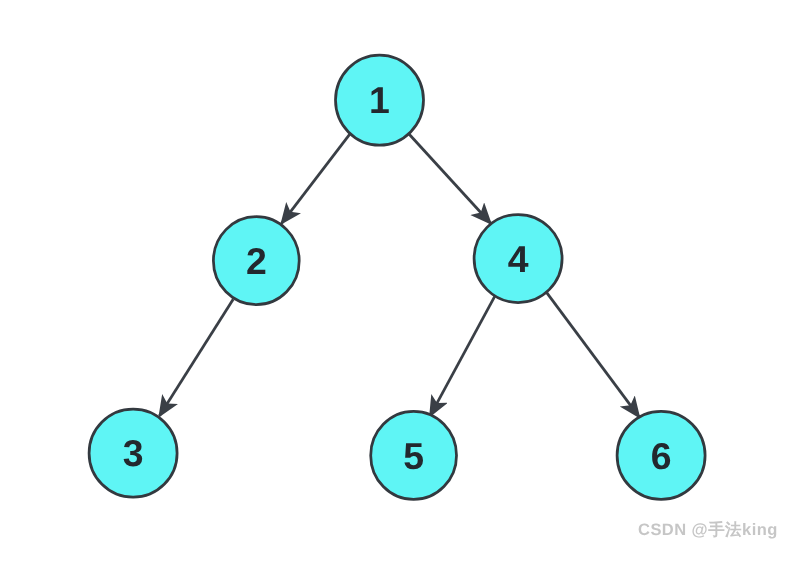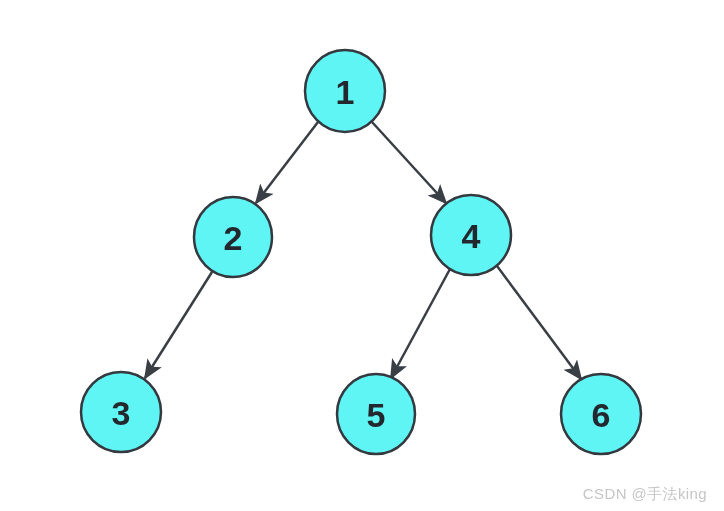--- a/index.html
+++ b/index.html
@@ -32,27 +32,28 @@
     font-weight: bold;
     font-size: 34px;
     fill: #23282e;
     text-anchor: middle;
     dominant-baseline: central;
     user-select: none;
   }
   .watermark {
     position: absolute;
     right: 17px;
-    bottom: 7px;
+    bottom: 20px;
     font-family: "Liberation Sans", sans-serif;
     font-size: 15px;
     color: #c6c6c6;
     letter-spacing: 0.4px;
     white-space: nowrap;
     user-select: none;
+    font-weight: bold;
   }
 </style>
 </head>
 <body>
 
 <div id="canvas-root" style="background: rgb(255, 255, 255);">
 
   <svg id="tree-svg" viewBox="0 0 724 511" xmlns="http://www.w3.org/2000/svg">
     <defs>
       <marker id="arrowhead" markerWidth="9" markerHeight="9" refX="7.2" refY="3.4" orient="auto" markerUnits="strokeWidth">

